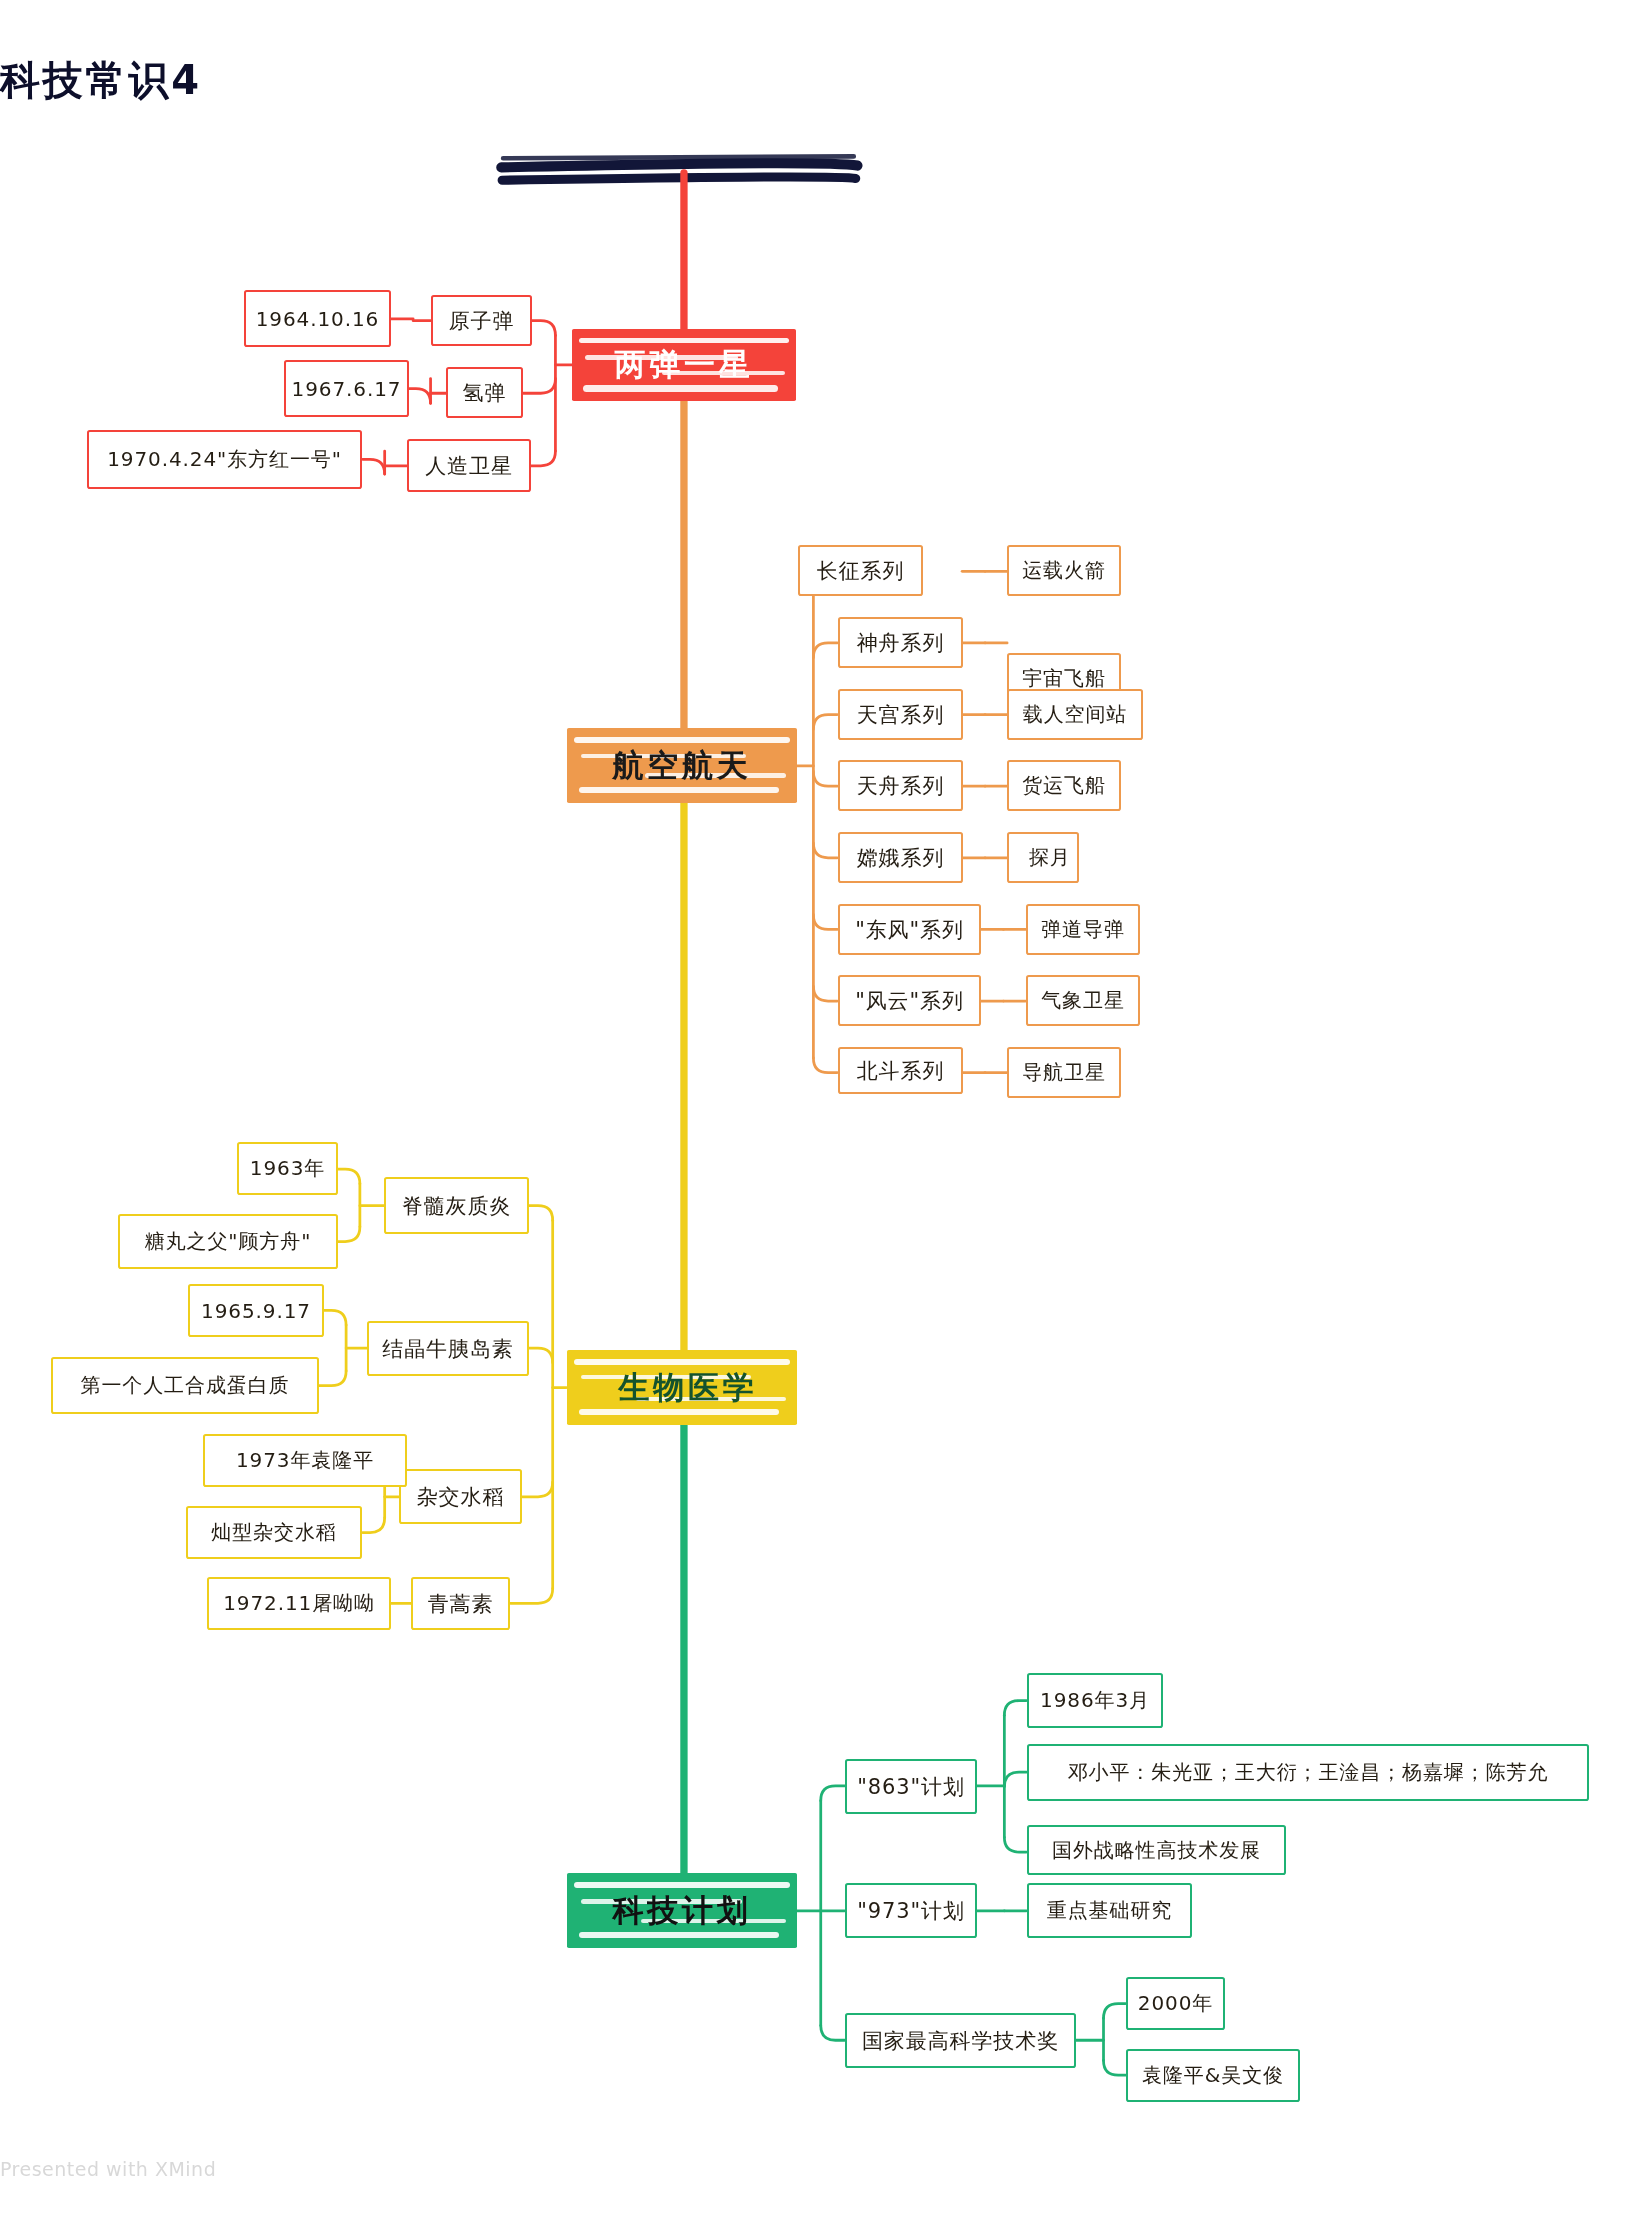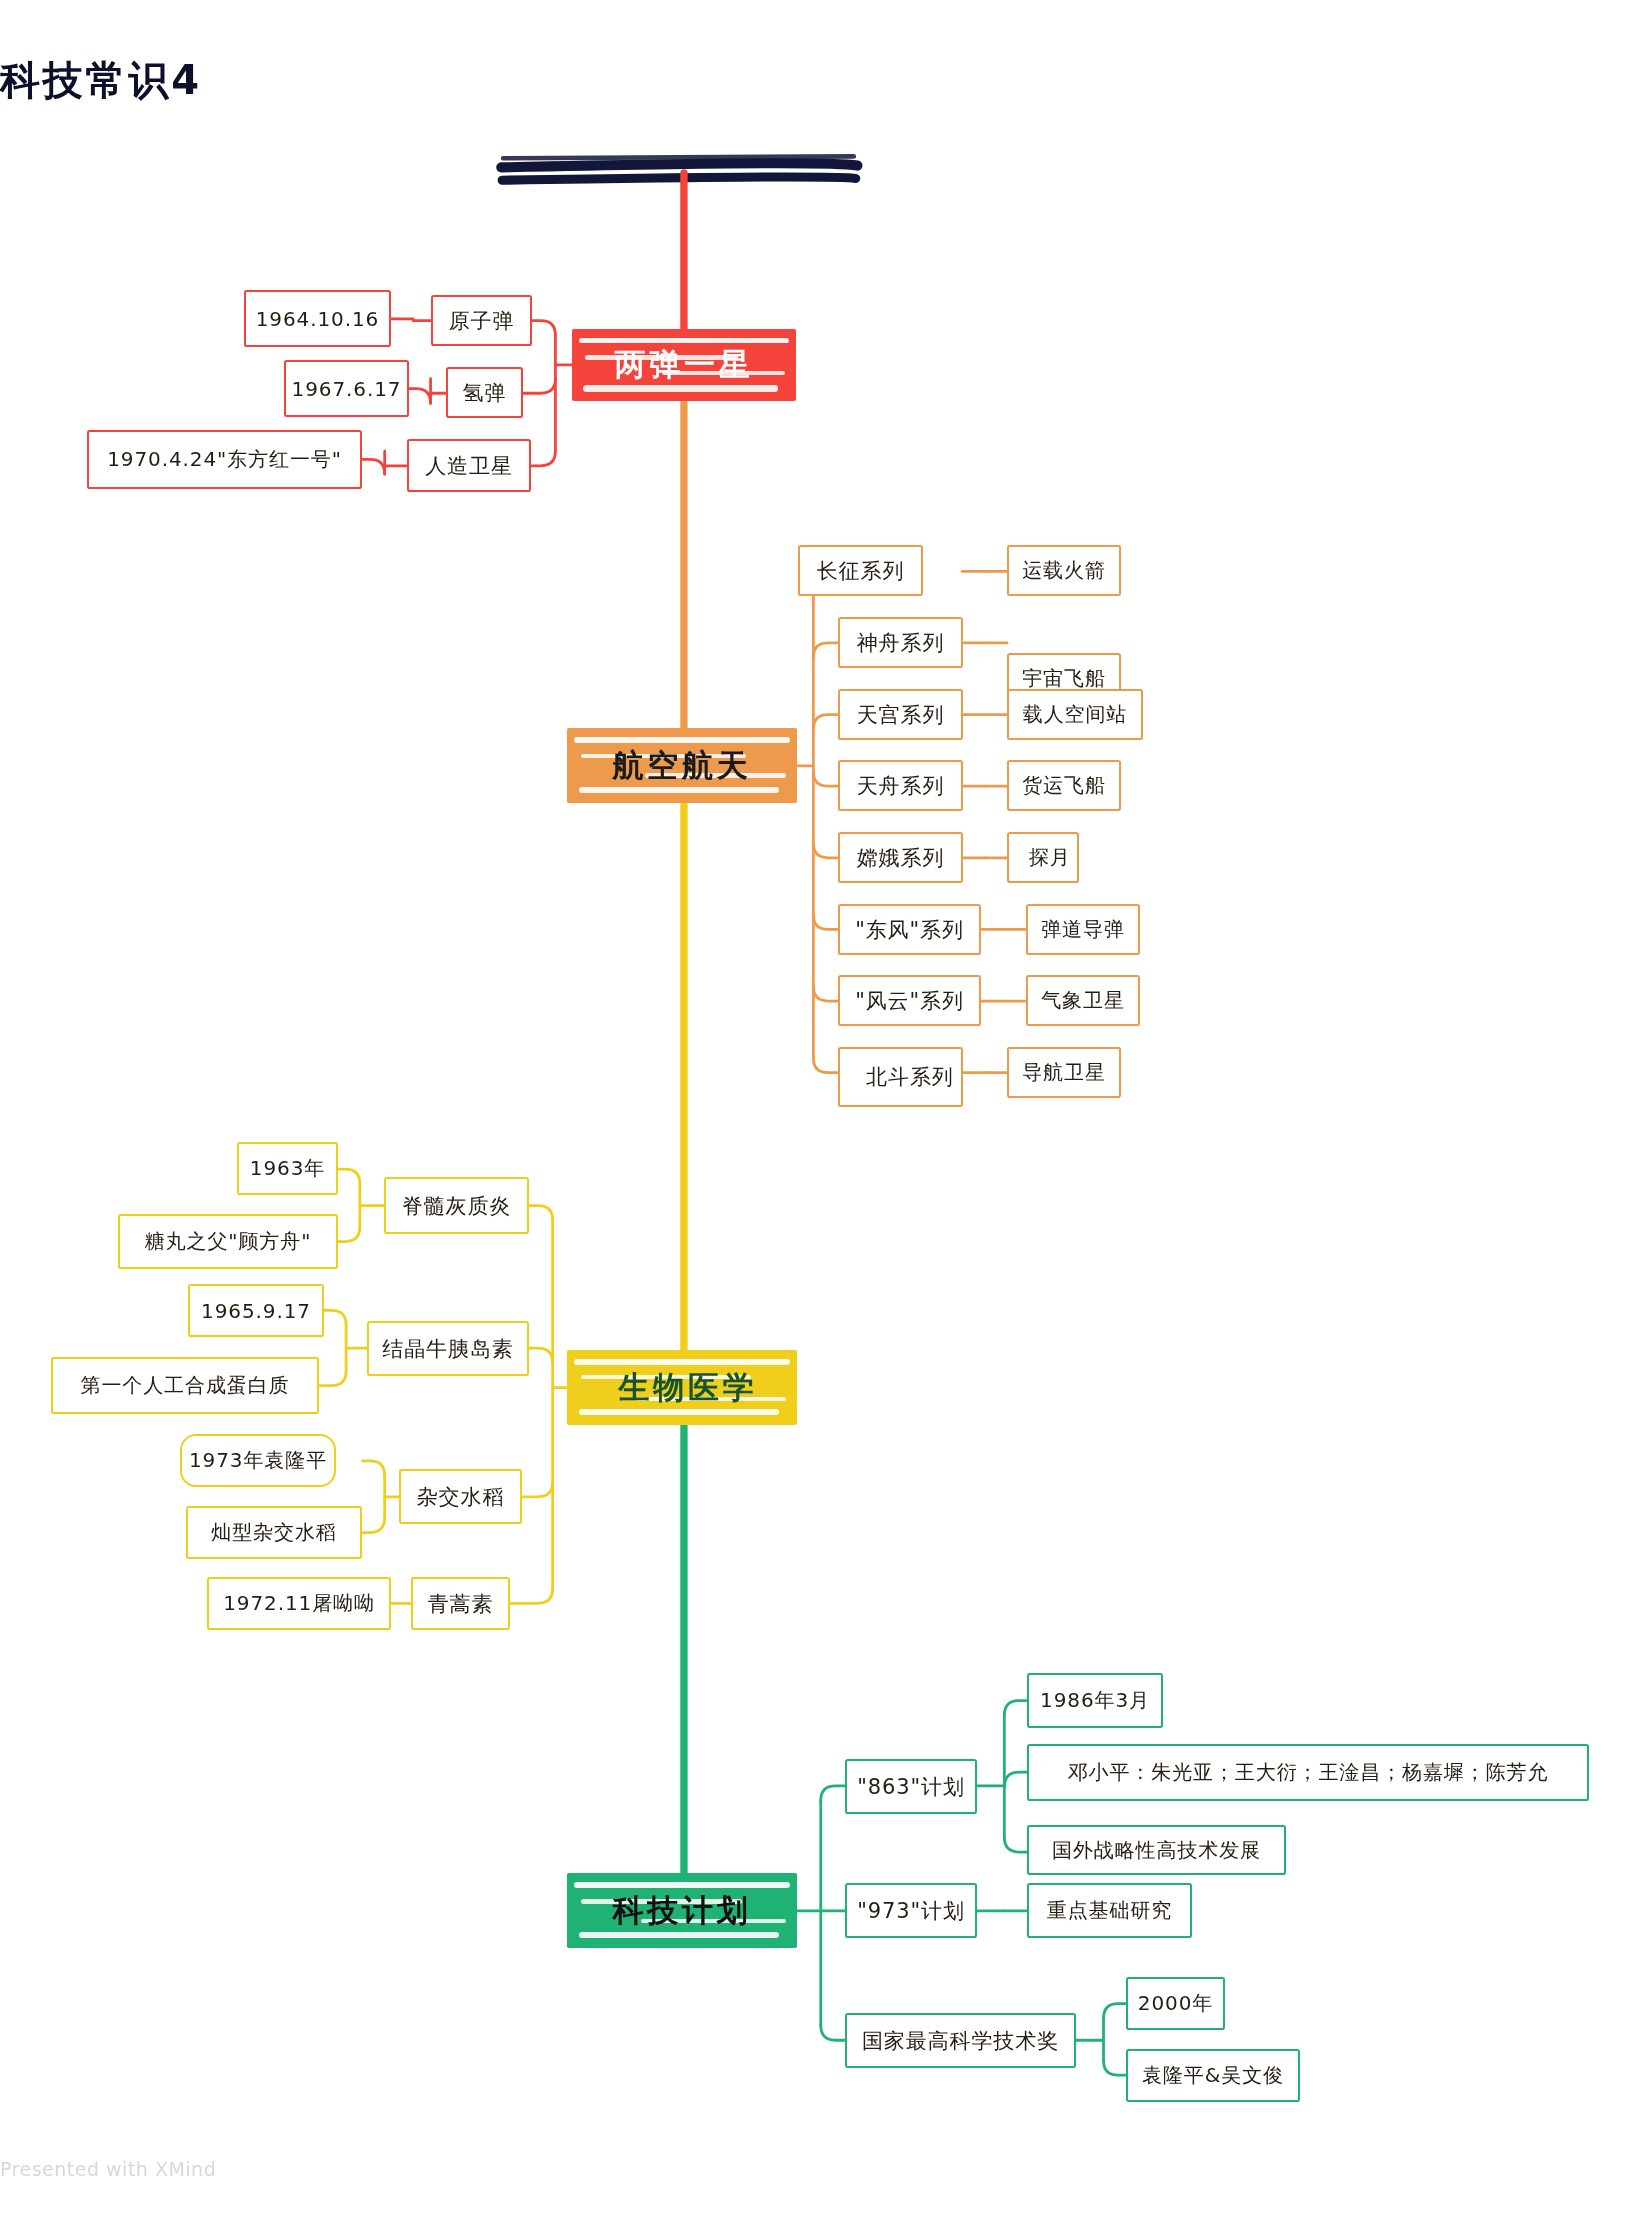--- a/index.html
+++ b/index.html
@@ -279,21 +279,21 @@
       </div>
       <div class="subnode lv3" style="left: 1026px; top: 904px; width: 114px; height: 51px; border-color: rgb(238, 154, 77);">
         <span>弹道导弹</span>
       </div>
       <div class="subnode" style="left: 838px; top: 975px; width: 143px; height: 51px; border-color: rgb(238, 154, 77);">
         <span>"风云"系列</span>
       </div>
       <div class="subnode lv3" style="left: 1026px; top: 975px; width: 114px; height: 51px; border-color: rgb(238, 154, 77);">
         <span>气象卫星</span>
       </div>
-      <div class="subnode" style="left: 838px; top: 1047px; width: 125px; height: 60px; border-color: rgb(238, 154, 77); justify-content: flex-end;">
+      <div class="subnode" style="left: 838px; top: 1047px; width: 125px; height: 47px; border-color: rgb(238, 154, 77);">
         <span>北斗系列</span>
       </div>
       <div class="subnode lv3" style="left: 1007px; top: 1047px; width: 114px; height: 51px; border-color: rgb(238, 154, 77);">
         <span>导航卫星</span>
       </div>
       <div class="subnode" style="left: 384px; top: 1177px; width: 145px; height: 57px; border-color: rgb(239, 206, 28);">
         <span>脊髓灰质炎</span>
       </div>
       <div class="subnode lv3" style="left: 237px; top: 1142px; width: 101px; height: 53px; border-color: rgb(239, 206, 28);">
         <span>1963年</span>
@@ -306,21 +306,21 @@
       </div>
       <div class="subnode lv3" style="left: 188px; top: 1284px; width: 136px; height: 53px; border-color: rgb(239, 206, 28);">
         <span>1965.9.17</span>
       </div>
       <div class="subnode lv3" style="left: 51px; top: 1357px; width: 268px; height: 57px; border-color: rgb(239, 206, 28);">
         <span>第一个人工合成蛋白质</span>
       </div>
       <div class="subnode" style="left: 399px; top: 1469px; width: 123px; height: 55px; border-color: rgb(239, 206, 28);">
         <span>杂交水稻</span>
       </div>
-      <div class="subnode lv3" style="left: 180px; top: 1434px; width: 156px; height: 53px; border-color: rgb(239, 206, 28); border-radius: 16px;">
+      <div class="subnode lv3" style="left: 203px; top: 1434px; width: 204px; height: 53px; border-color: rgb(239, 206, 28);">
         <span>1973年袁隆平</span>
       </div>
       <div class="subnode lv3" style="left: 186px; top: 1506px; width: 176px; height: 53px; border-color: rgb(239, 206, 28);">
         <span>灿型杂交水稻</span>
       </div>
       <div class="subnode" style="left: 411px; top: 1577px; width: 99px; height: 53px; border-color: rgb(239, 206, 28);">
         <span>青蒿素</span>
       </div>
       <div class="subnode lv3" style="left: 207px; top: 1577px; width: 184px; height: 53px; border-color: rgb(239, 206, 28);">
         <span>1972.11屠呦呦</span>

